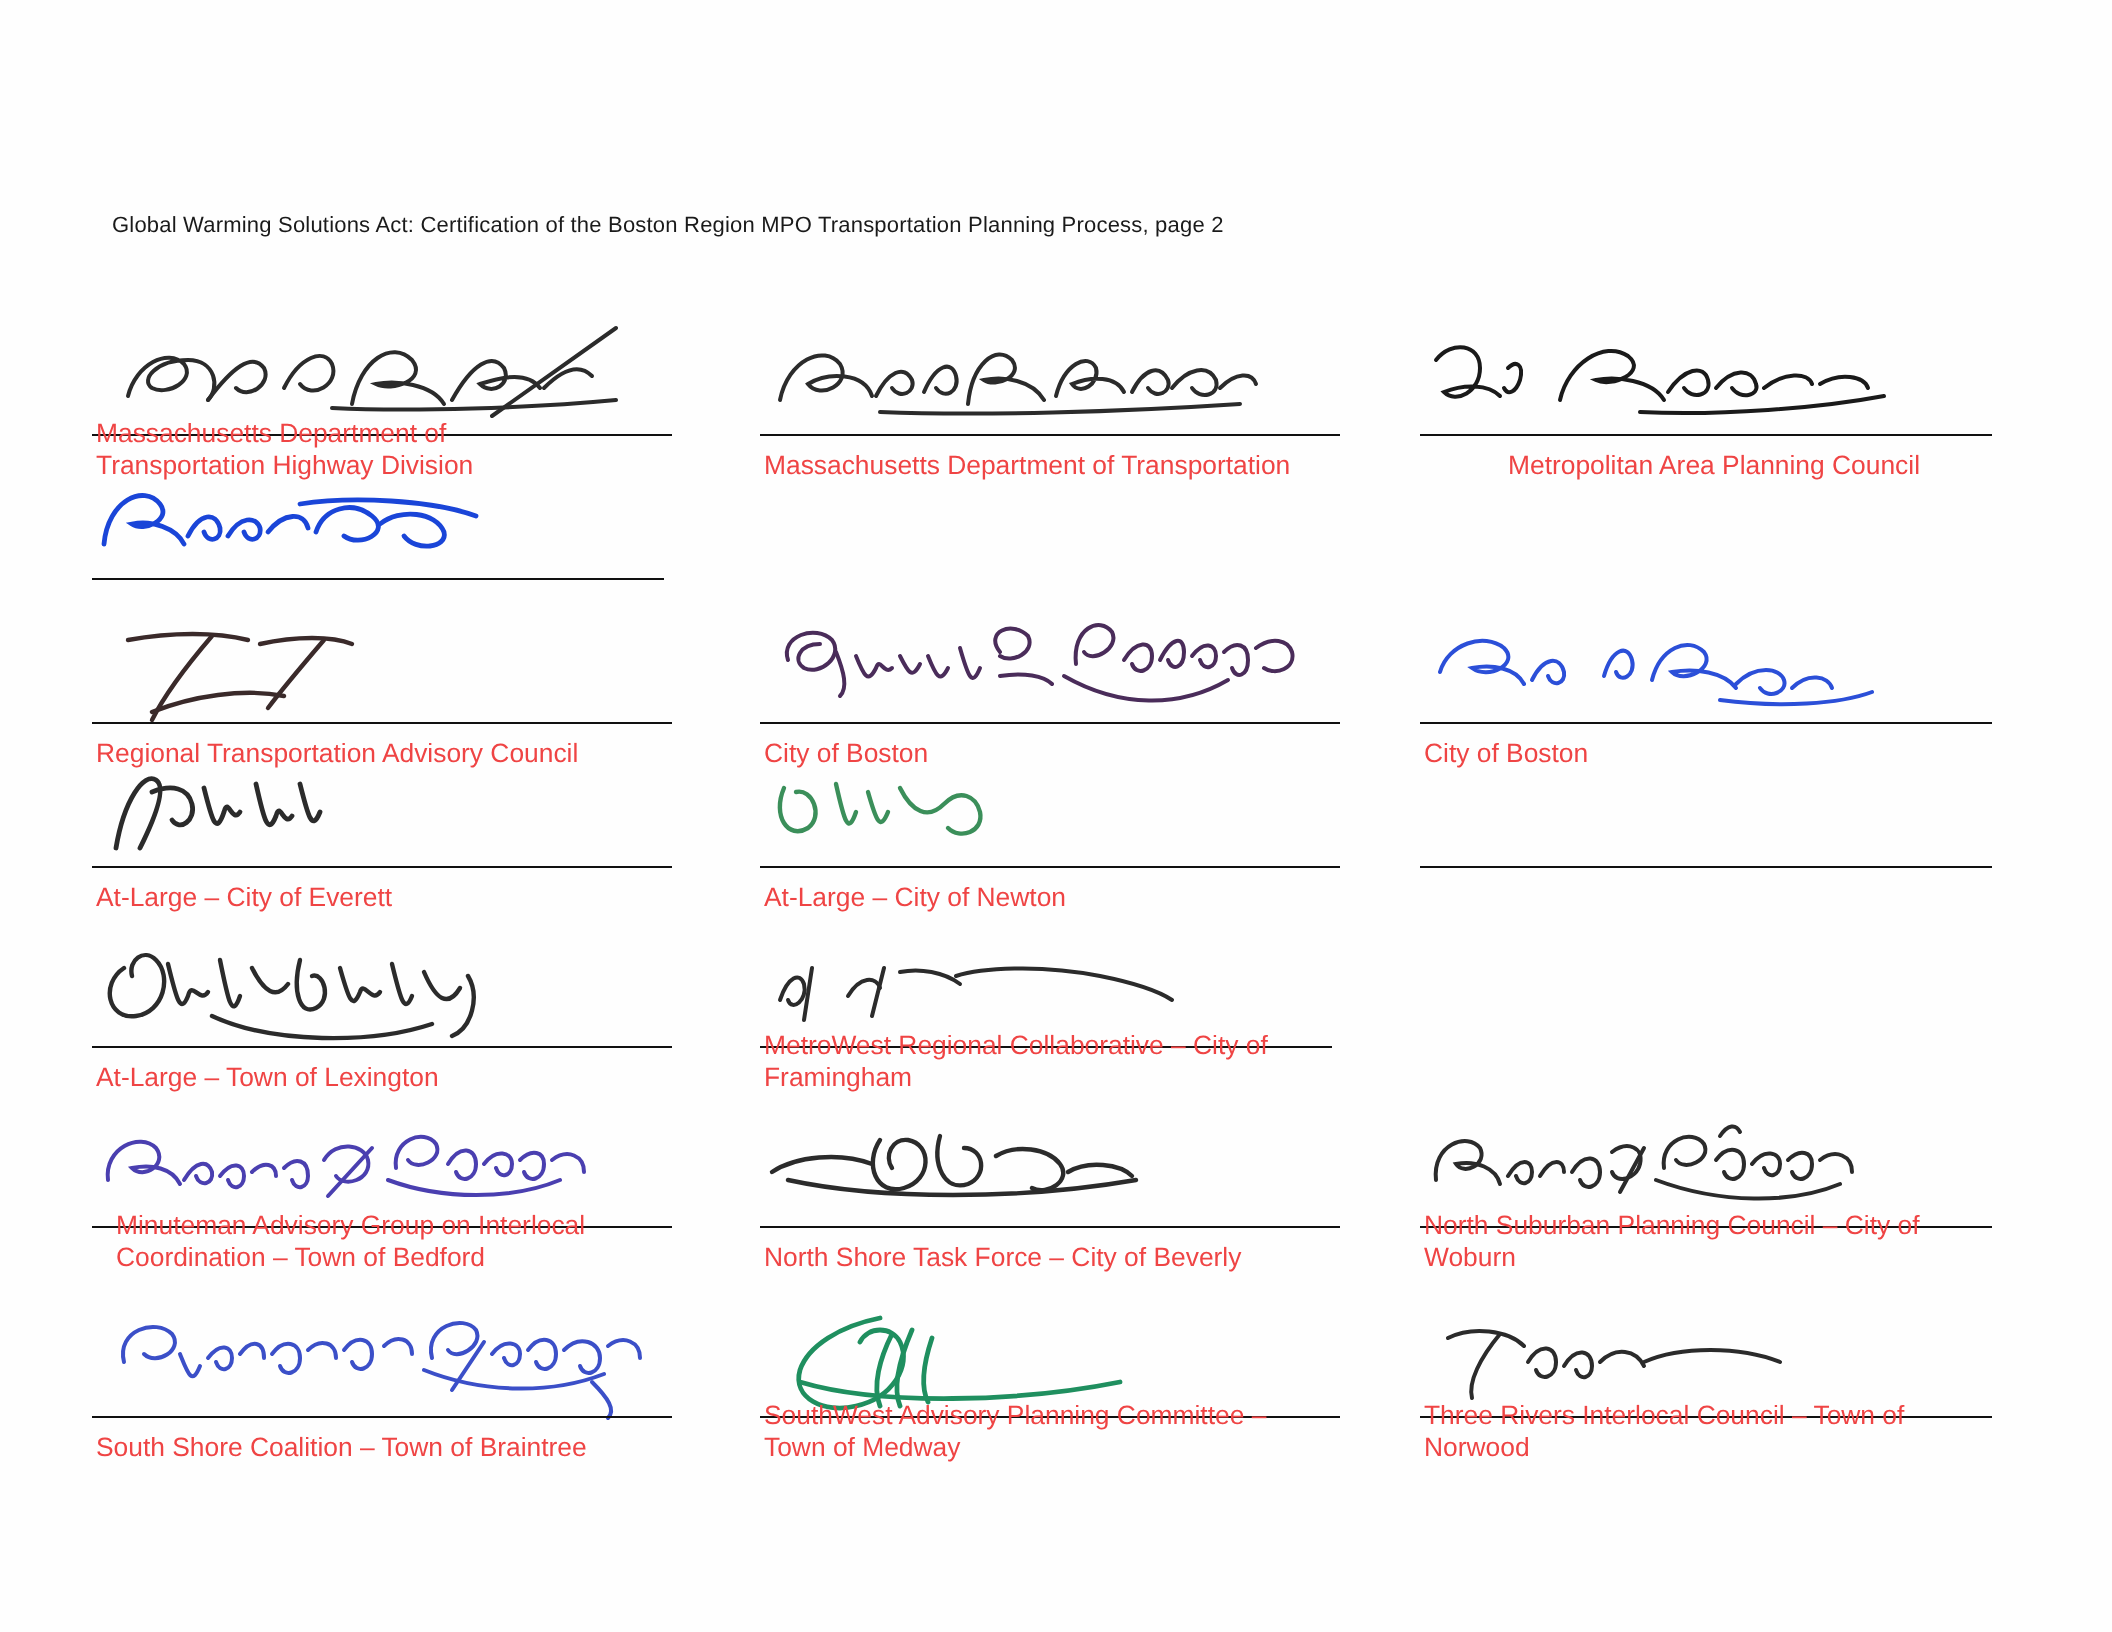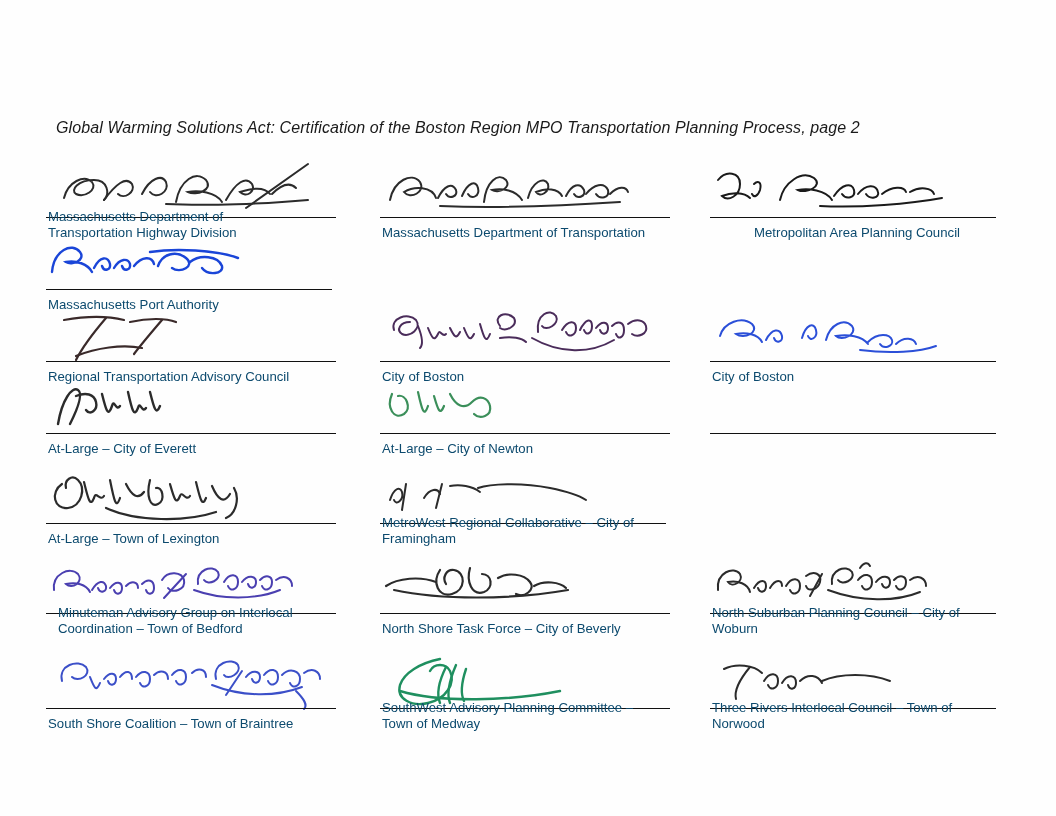--- a/index.html
+++ b/index.html
@@ -18,23 +18,22 @@
   .page {
     position: absolute;
     left: 0; top: 0;
     width: 1056px;
     height: 816px;
     background: #fefefe;
   }
   .header {
     position: absolute;
     left: 56px;
-    top: 119px;
-    font-style: italic;
-    font-size: 16px;
+    top: 107px;
+    font-size: 11px;
     color: #1a1a1a;
     white-space: nowrap;
     letter-spacing: 0.1px;
   }
   .grid {
     position: absolute;
     left: 46px;
     top: 150px;
     width: 964px;
   }
@@ -64,21 +63,21 @@
   .col-0 .sigline { width: 290px; }
   .col-1 .sigline { width: 290px; }
   .col-2 .sigline { width: 286px; }
 
   .caption {
     position: absolute;
     left: 2px;
     bottom: 0px;
     font-size: 13.2px;
     line-height: 15.5px;
-    color: #0c4a6e;
+    color: #ef4444;
     width: 290px;
   }
   .sigblock.tall { height: 90px; }
   .sigblock.tall2 { height: 95px; }
 
   
   .ink {
     position: absolute;
     left: 0;
     bottom: 18px;
@@ -172,21 +171,20 @@
                 <path d="M48 36 C54 24, 62 24, 64 32 C65 38, 58 40, 56 34"></path>
                 <path d="M68 36 C74 26, 82 26, 84 32 C85 38, 78 40, 76 34"></path>
                 <path d="M88 34 C96 24, 106 24, 108 32"></path>
                 <path d="M112 34 C116 22, 130 18, 140 26 C150 34, 134 42, 126 36"></path>
                 <path d="M144 30 C154 22, 172 24, 176 34 C178 42, 162 44, 156 36"></path>
                 <path d="M104 20 C130 16, 170 18, 192 26"></path>
               </g>
             </svg>
           </div>
           <div class="sigline"></div>
-          <div class="caption" style="white-space: pre-line;">Massachusetts Port Authority</div>
         </div>
       </div>
     </div>
 
     <div class="row">
       <div class="cell col-0">
         <div class="sigblock">
           <div class="ink">
             <svg width="300" height="62" viewBox="0 0 300 62">
               <g fill="none" stroke="#3a2a2a" stroke-width="2.2" stroke-linecap="round">

